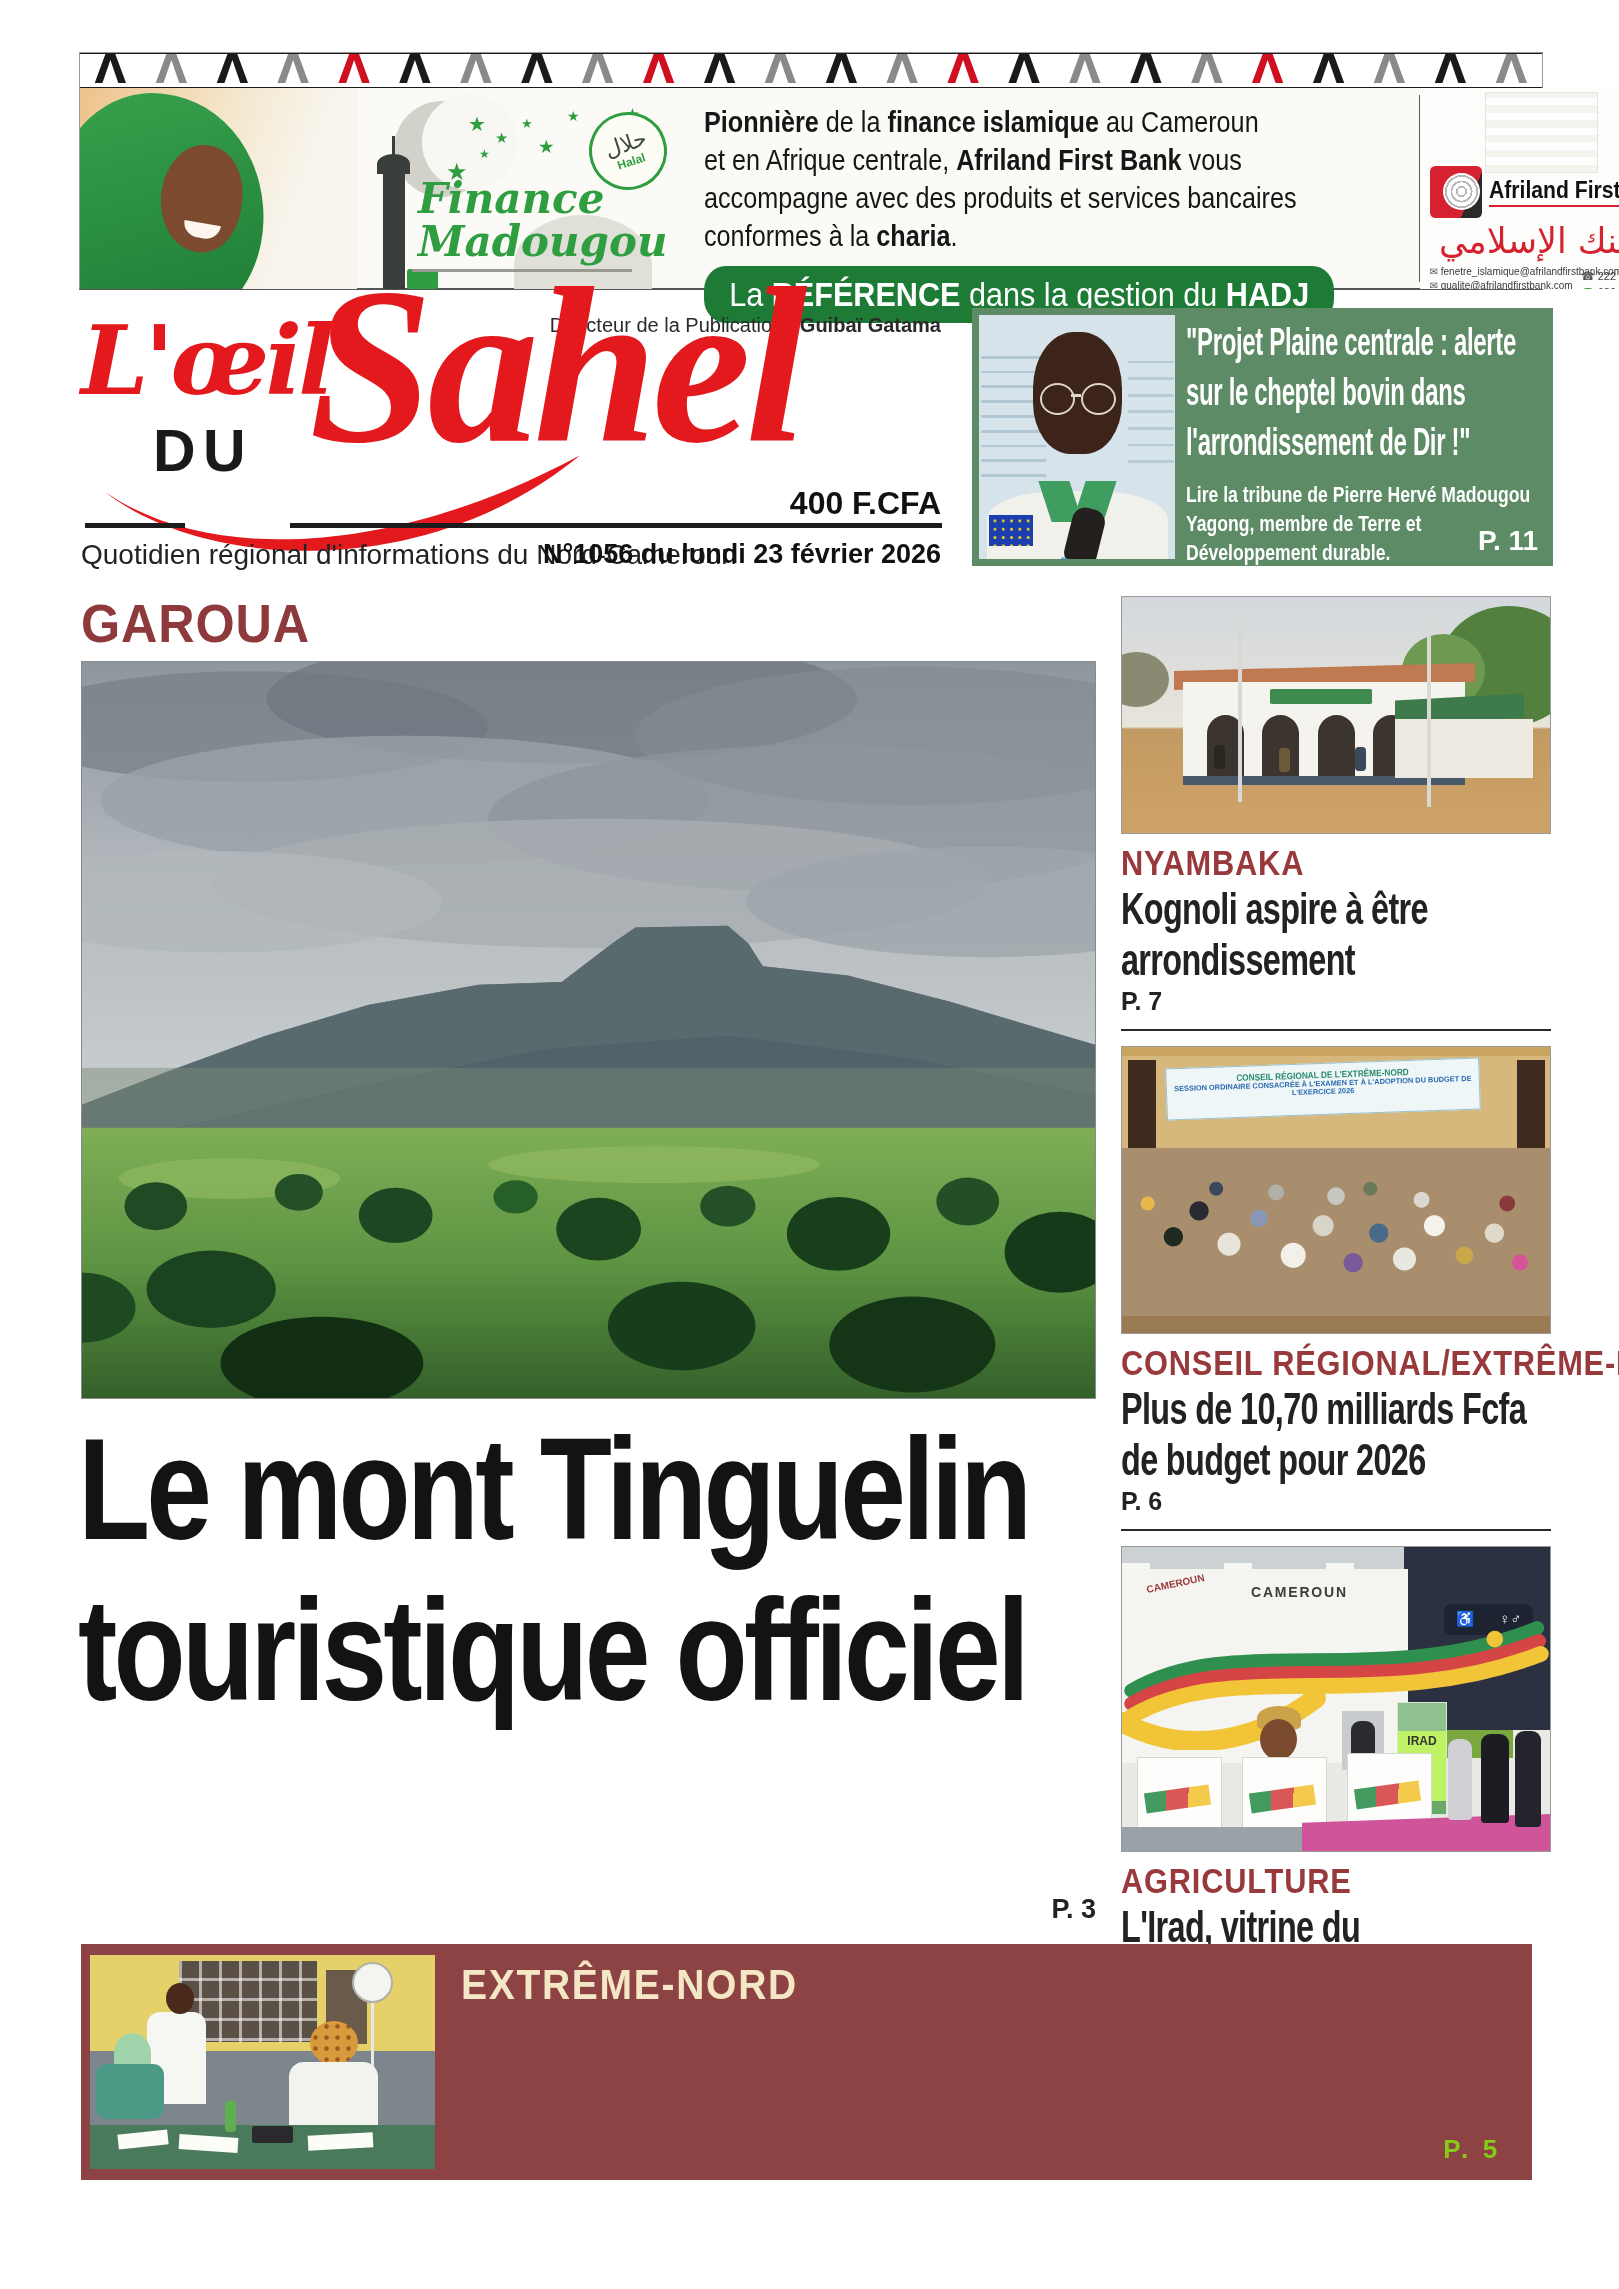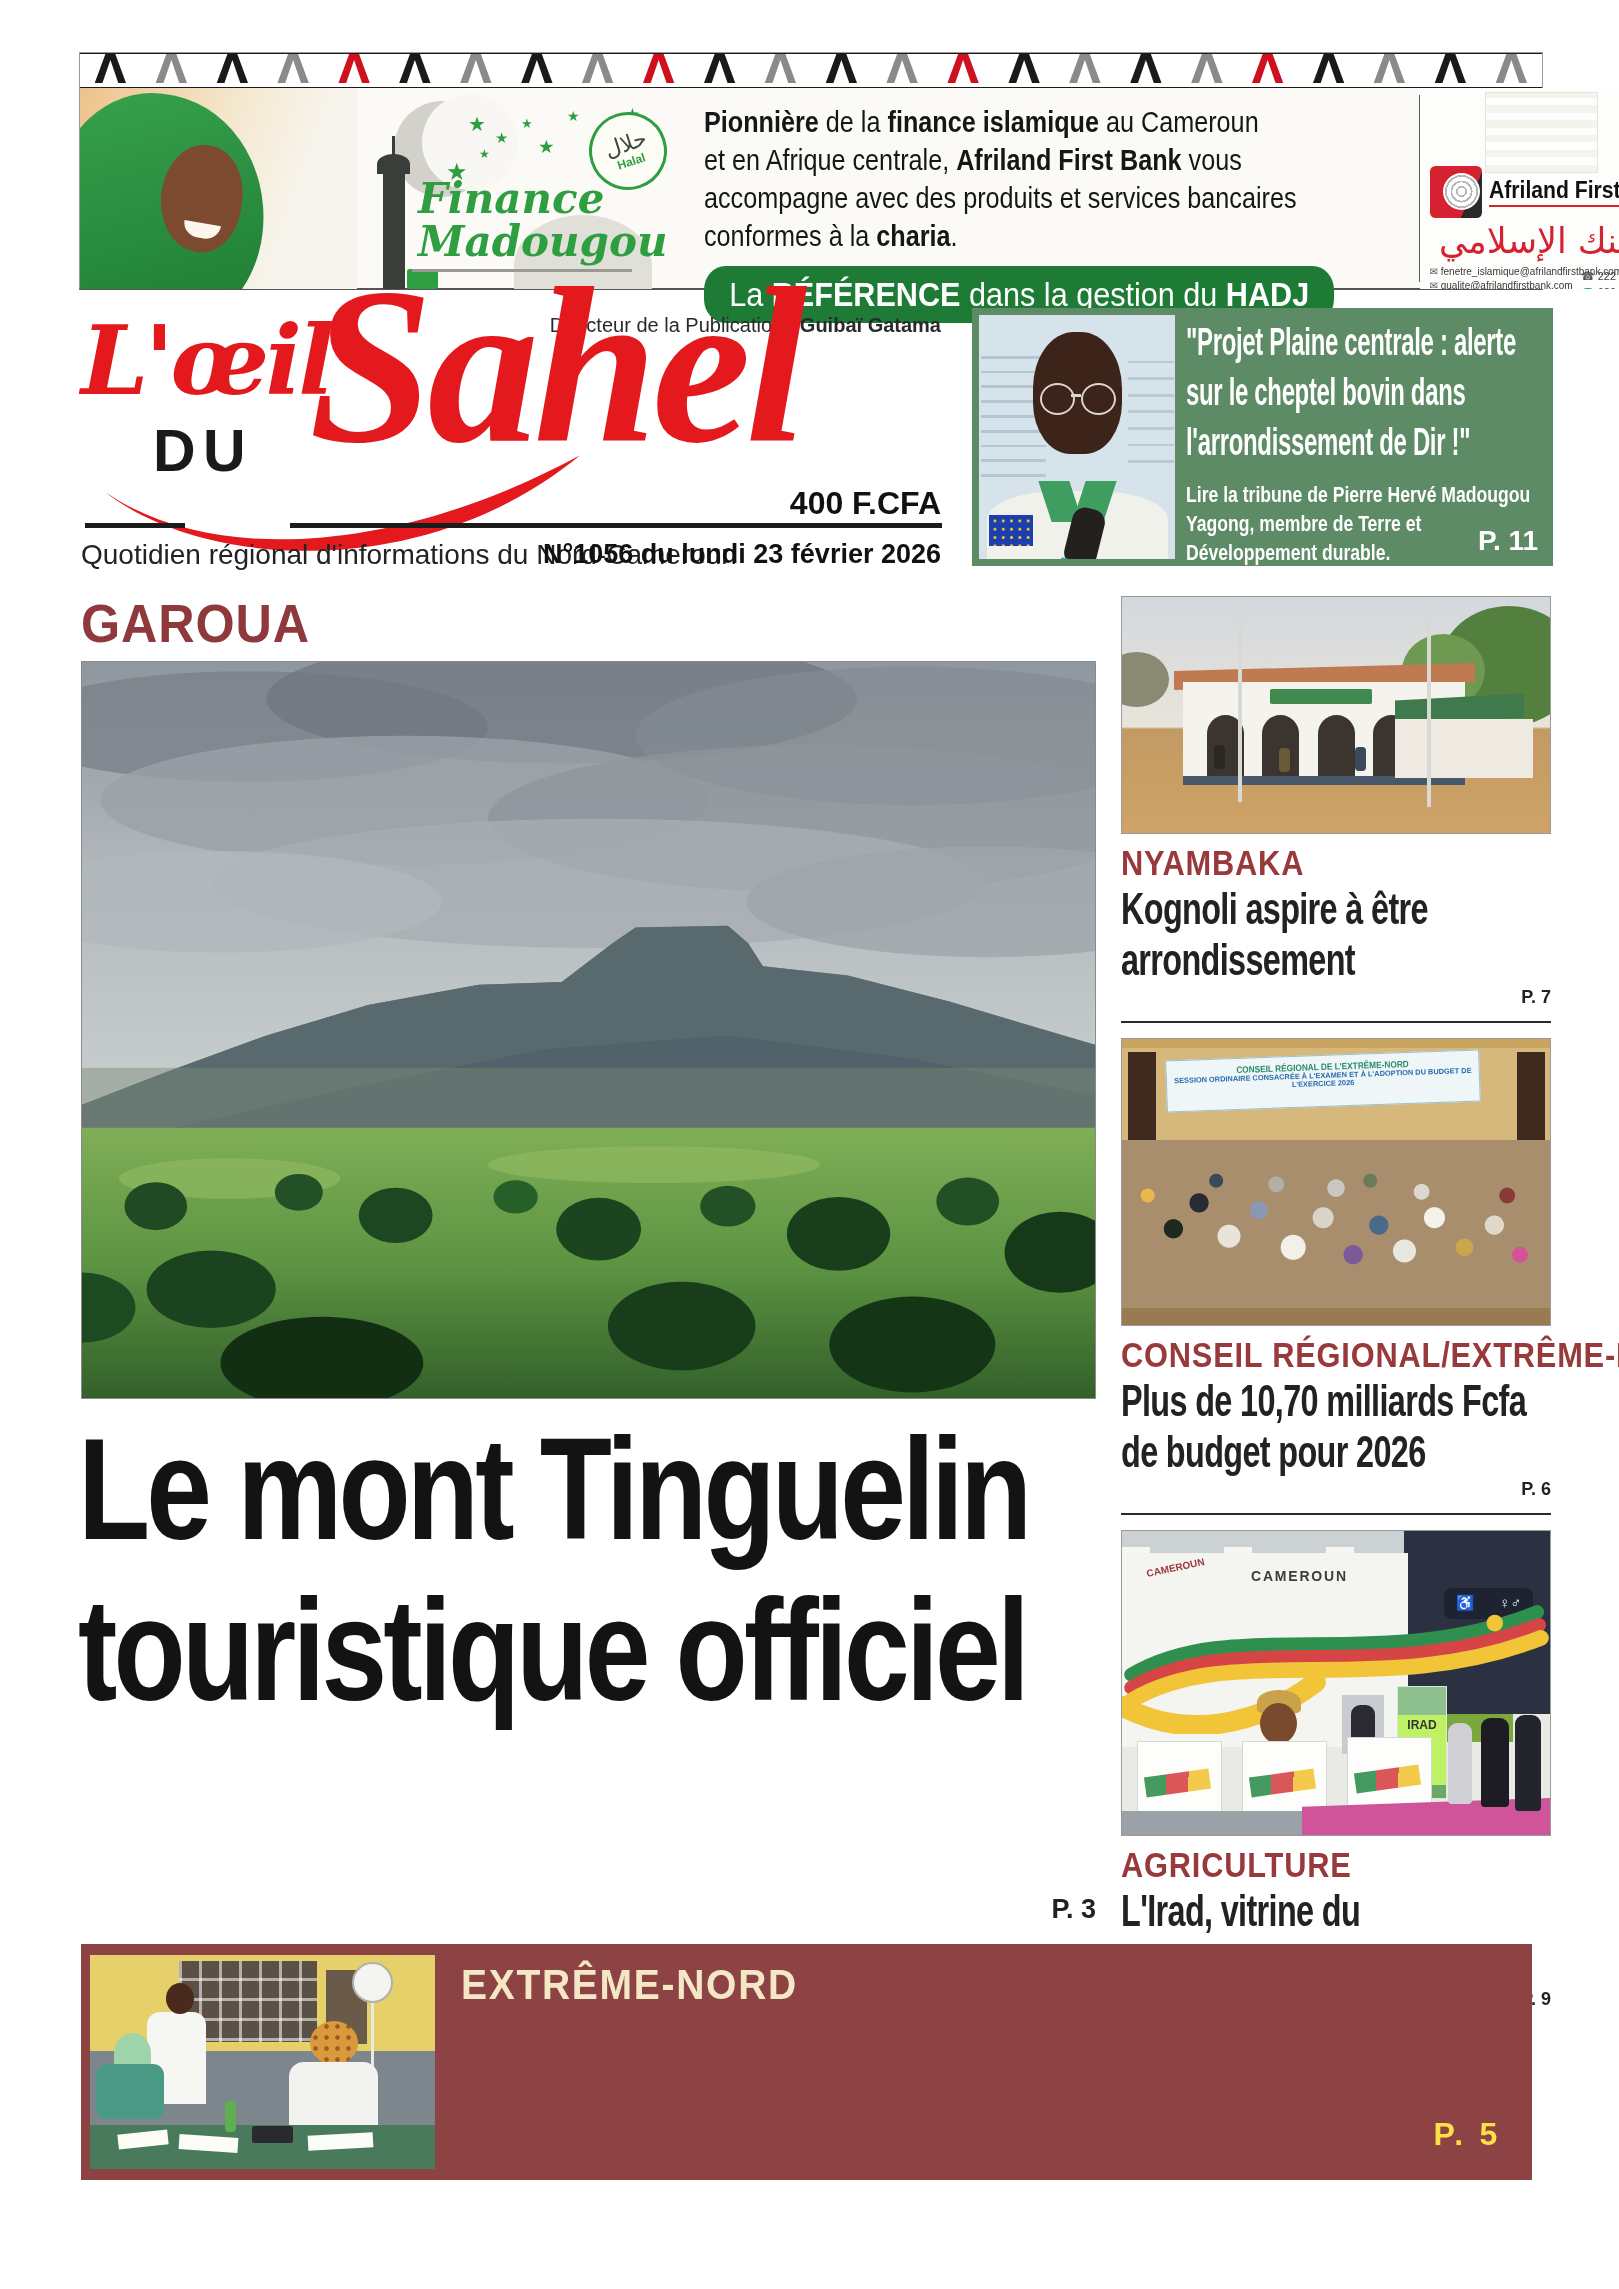--- a/index.html
+++ b/index.html
@@ -124,21 +124,21 @@
 
   
   .sidebar{position:absolute;left:1121px;top:596px;width:430px;}
   .sb-item{position:relative;}
   .sb-divider{border-bottom:2.8px solid #2a2a2a;margin:13px 0 14.8px 0;}
   .sb-photo{position:relative;width:430px;border:0.9px solid #9a9a9a;box-sizing:border-box;overflow:hidden;}
   .sb-kicker{margin-top:9.2px;font-size:35px;font-weight:bold;color:#98393c;white-space:nowrap;
              transform:scaleX(0.88);transform-origin:left center;letter-spacing:0.9px;}
   .sb-hl{white-space:nowrap;transform:scaleX(0.72);transform-origin:left center;
          font-size:45px;line-height:51px;font-weight:bold;color:#222;letter-spacing:-0.9px;}
-  .sb-ref{text-align:right;font-size:18px;font-weight:bold;color:#222;margin-top:1.8px;}
+  .sb-ref{font-size:25px;font-weight:bold;color:#222;margin-top:1.8px;}
 
   
   .ph-nyambaka{height:238px;background:linear-gradient(#d3d8dd 0%,#e7e4da 55%,#c29a63 56%,#cfa368 100%);}
   .ny-building{position:absolute;left:61px;top:85px;width:282px;height:96px;background:#f5f3ee;}
   .ny-roof{position:absolute;left:52px;top:70px;width:301px;height:18.5px;background:#bf7a52;transform:skewY(-1.5deg);}
   .ny-arch{position:absolute;top:118px;width:37px;height:61px;background:#3c352f;border-radius:18.5px 18.5px 0 0;}
   .ny-base{position:absolute;left:61px;top:179px;width:282px;height:9.2px;background:#47586a;}
   .ny-sign{position:absolute;left:148px;top:92px;width:102px;height:14.8px;background:#3f8a4e;border-radius:1.8px;}
   .ny-awning{position:absolute;right:26px;top:100px;width:129px;height:24px;background:#3e7a4c;transform:skewY(-3deg);}
   .ny-wall2{position:absolute;right:16.6px;top:122px;width:138px;height:59px;background:#eeeae1;}
@@ -224,21 +224,21 @@
   .bb-nurse-body{position:absolute;left:199px;top:107px;width:89px;height:65px;background:#f2f2ee;border-radius:14.8px 14.8px 0 0;}
   .bb-table{position:absolute;left:0;bottom:0;width:100%;height:44px;background:#4a7a5c;}
   .bb-paper{position:absolute;background:#fdfdf8;height:14.8px;}
   .bb-tablet{position:absolute;left:162px;bottom:26px;width:41px;height:16.6px;background:#2a2a2e;border-radius:2.8px;}
   .bb-bottle{position:absolute;left:135px;bottom:37px;width:11px;height:31px;background:#5fae4f;border-radius:3.7px;}
   .bb-kicker{position:absolute;left:380px;top:16.6px;font-size:42px;font-weight:bold;color:#f4e7c6;letter-spacing:1.8px;
              white-space:nowrap;transform:scaleX(.93);transform-origin:left center;}
   .bb-hl{position:absolute;left:380px;top:72px;}
   .bb-hl div{white-space:nowrap;transform:scaleX(.93);transform-origin:left center;
              font-size:59px;line-height:70px;font-weight:bold;color:#fff;letter-spacing:-0.9px;}
-  .bb-ref{position:absolute;right:31px;bottom:27px;font-size:32px;font-weight:bold;color:#fde047;letter-spacing:3.7px;}
+  .bb-ref{position:absolute;right:31px;bottom:15px;font-size:26px;font-weight:bold;color:#84cc16;letter-spacing:3.7px;}
 </style>
 </head>
 <body>
 
 <div class="page">
 
   <div class="ad-banner">
     <div class="ad-pattern">
         <span class="chev" style="color: rgb(26, 26, 26);">Λ</span>
         <span class="chev" style="color: rgb(138, 138, 138);">Λ</span>

